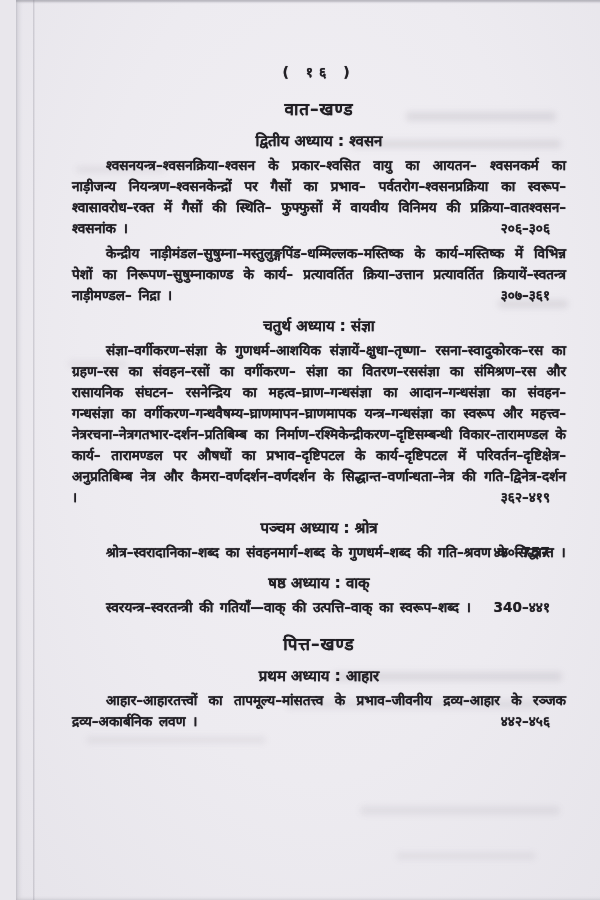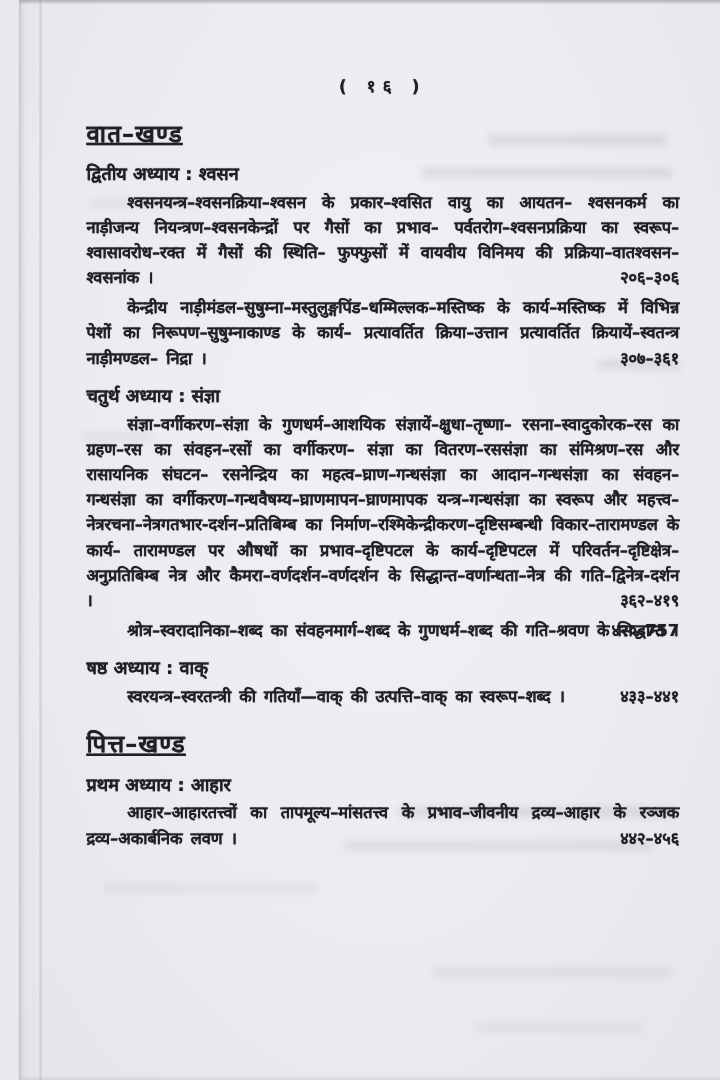--- a/index.html
+++ b/index.html
@@ -33,43 +33,43 @@
     text-shadow: 0 0 0.7px rgba(30,28,35,0.85);
     font-weight: 700;
   }
   .page-number {
     text-align: center;
     font-size: 14px;
     letter-spacing: 6px;
     margin-bottom: 16px;
   }
   .section-title {
-    text-align: left;
-    font-size: 20px;
+    text-align: center;
+    font-size: 17px;
     margin: 10px 0 10px;
     letter-spacing: 1px;
-    text-decoration: underline;
   }
   .section-title.second { margin-top: 14px; }
   .entry { margin-bottom: 4px; }
   .entry-heading {
+    text-align: center;
     font-size: 15px;
     margin: 9px 0 5px;
   }
   .entry-body {
     position: relative;
     font-size: 13.6px;
     line-height: 21px;
     text-align: justify;
     text-indent: 34px;
     word-spacing: 2px;
   }
   .page-range {
     position: absolute;
-    right: 0; bottom: 0;
+    right: 16px; bottom: 0;
     background: transparent;
     text-indent: 0;
     font-size: 13.6px;
   }
   
   .ghost {
     position: absolute;
     height: 9px;
     border-radius: 4px;
     background: rgba(125,118,132,0.16);
@@ -127,31 +127,32 @@
 
     <div class="entry">
       <div class="entry-heading">चतुर्थ अध्याय : संज्ञा</div>
       <div class="entry-body">
         <span>संज्ञा–वर्गीकरण–संज्ञा के गुणधर्म–आशयिक संज्ञायें–क्षुधा–तृष्णा– रसना–स्वादुकोरक–रस का ग्रहण–रस का संवहन–रसों का वर्गीकरण– संज्ञा का वितरण–रससंज्ञा का संमिश्रण–रस और रासायनिक संघटन– रसनेन्द्रिय का महत्व–घ्राण–गन्धसंज्ञा का आदान–गन्धसंज्ञा का संवहन– गन्धसंज्ञा का वर्गीकरण–गन्धवैषम्य–घ्राणमापन–घ्राणमापक यन्त्र–गन्धसंज्ञा का स्वरूप और महत्त्व–नेत्ररचना–नेत्रगतभार-दर्शन–प्रतिबिम्ब का निर्माण–रश्मिकेन्द्रीकरण–दृष्टिसम्बन्धी विकार–तारामण्डल के कार्य– तारामण्डल पर औषधों का प्रभाव–दृष्टिपटल के कार्य–दृष्टिपटल में परिवर्तन–दृष्टिक्षेत्र–अनुप्रतिबिम्ब नेत्र और कैमरा–वर्णदर्शन–वर्णदर्शन के सिद्धान्त–वर्णान्धता–नेत्र की गति–द्विनेत्र-दर्शन ।</span>
         <span class="page-range">३६२–४१९</span>
       </div>
     </div>
 
     <div class="entry">
+      <div class="entry-heading">पञ्चम अध्याय : श्रोत्र</div>
       <div class="entry-body">
         <span>श्रोत्र–स्वरादानिका–शब्द का संवहनमार्ग–शब्द के गुणधर्म–शब्द की गति–श्रवण के सिद्धान्त ।</span>
         <span class="page-range">४२०–757</span>
       </div>
     </div>
 
     <div class="entry">
       <div class="entry-heading">षष्ठ अध्याय : वाक्</div>
       <div class="entry-body">
         <span>स्वरयन्त्र–स्वरतन्त्री की गतियाँ—वाक् की उत्पत्ति–वाक् का स्वरूप–शब्द ।</span>
-        <span class="page-range">४३३–४४१</span>
+        <span class="page-range">340–४४१</span>
       </div>
     </div>
 
     <div class="section-title second">पित्त–खण्ड</div>
 
     <div class="entry">
       <div class="entry-heading">प्रथम अध्याय : आहार</div>
       <div class="entry-body">
         <span>आहार–आहारतत्त्वों का तापमूल्य–मांसतत्त्व के प्रभाव–जीवनीय द्रव्य–आहार के रञ्जक द्रव्य–अकार्बनिक लवण ।</span>
         <span class="page-range">४४२–४५६</span>

